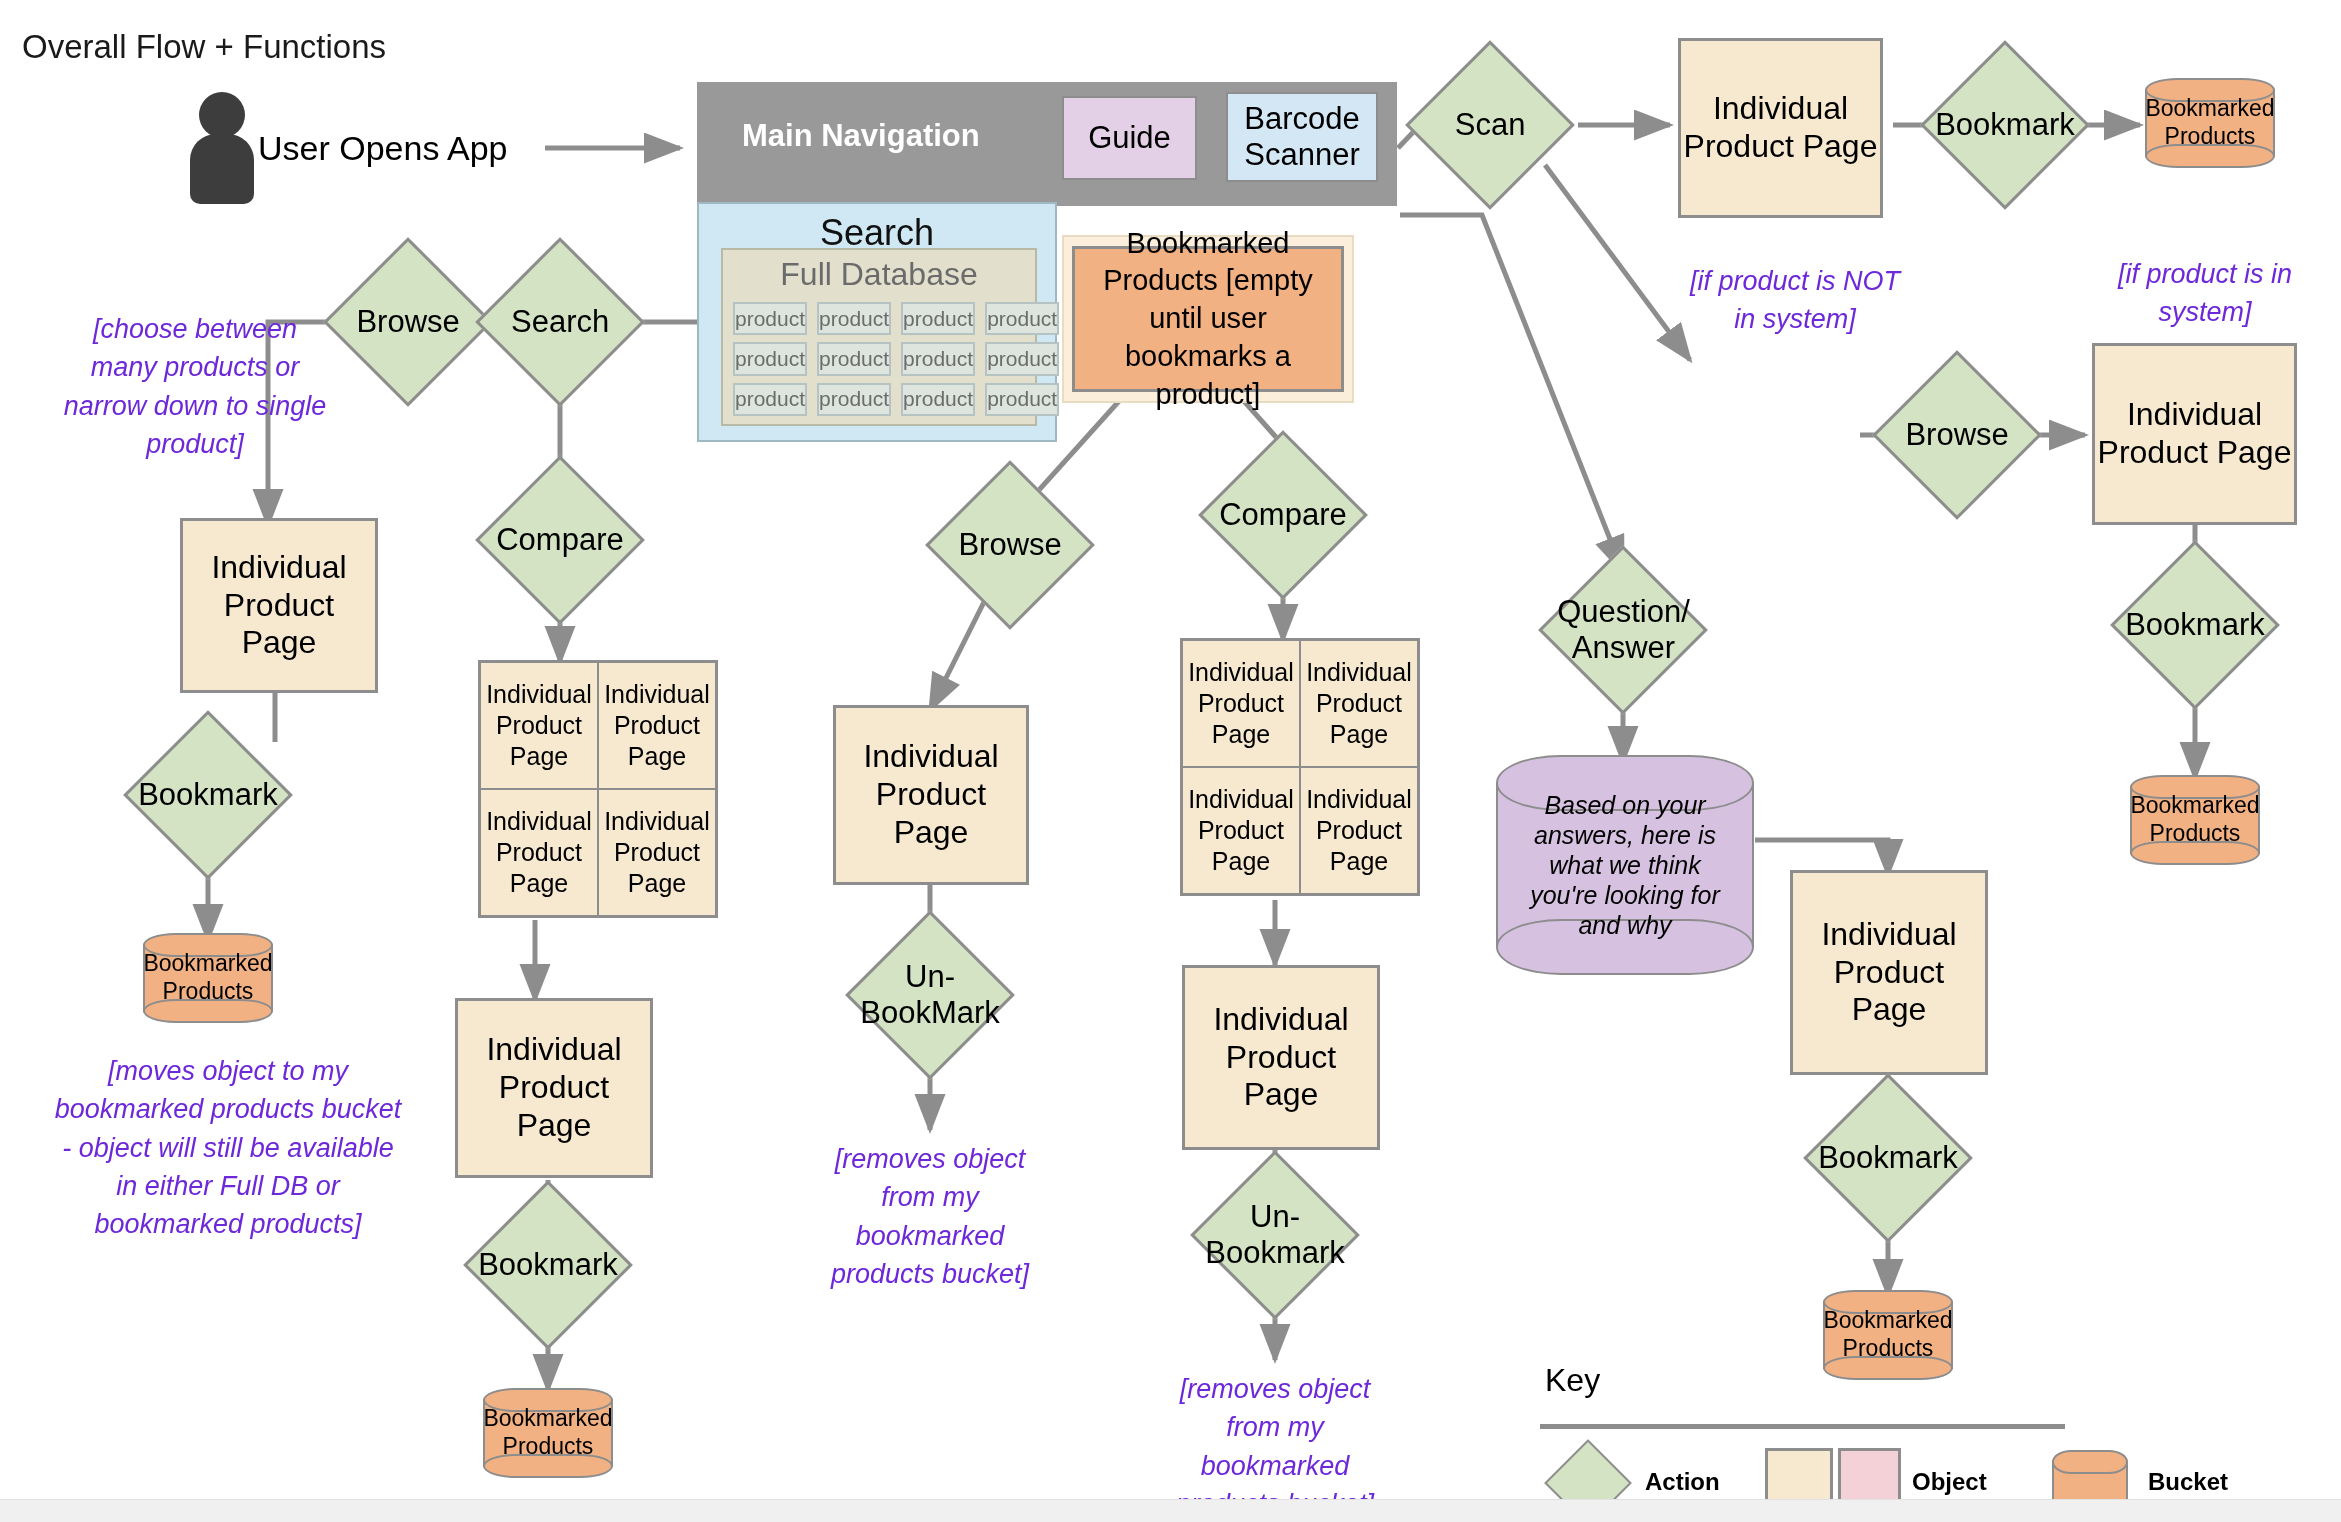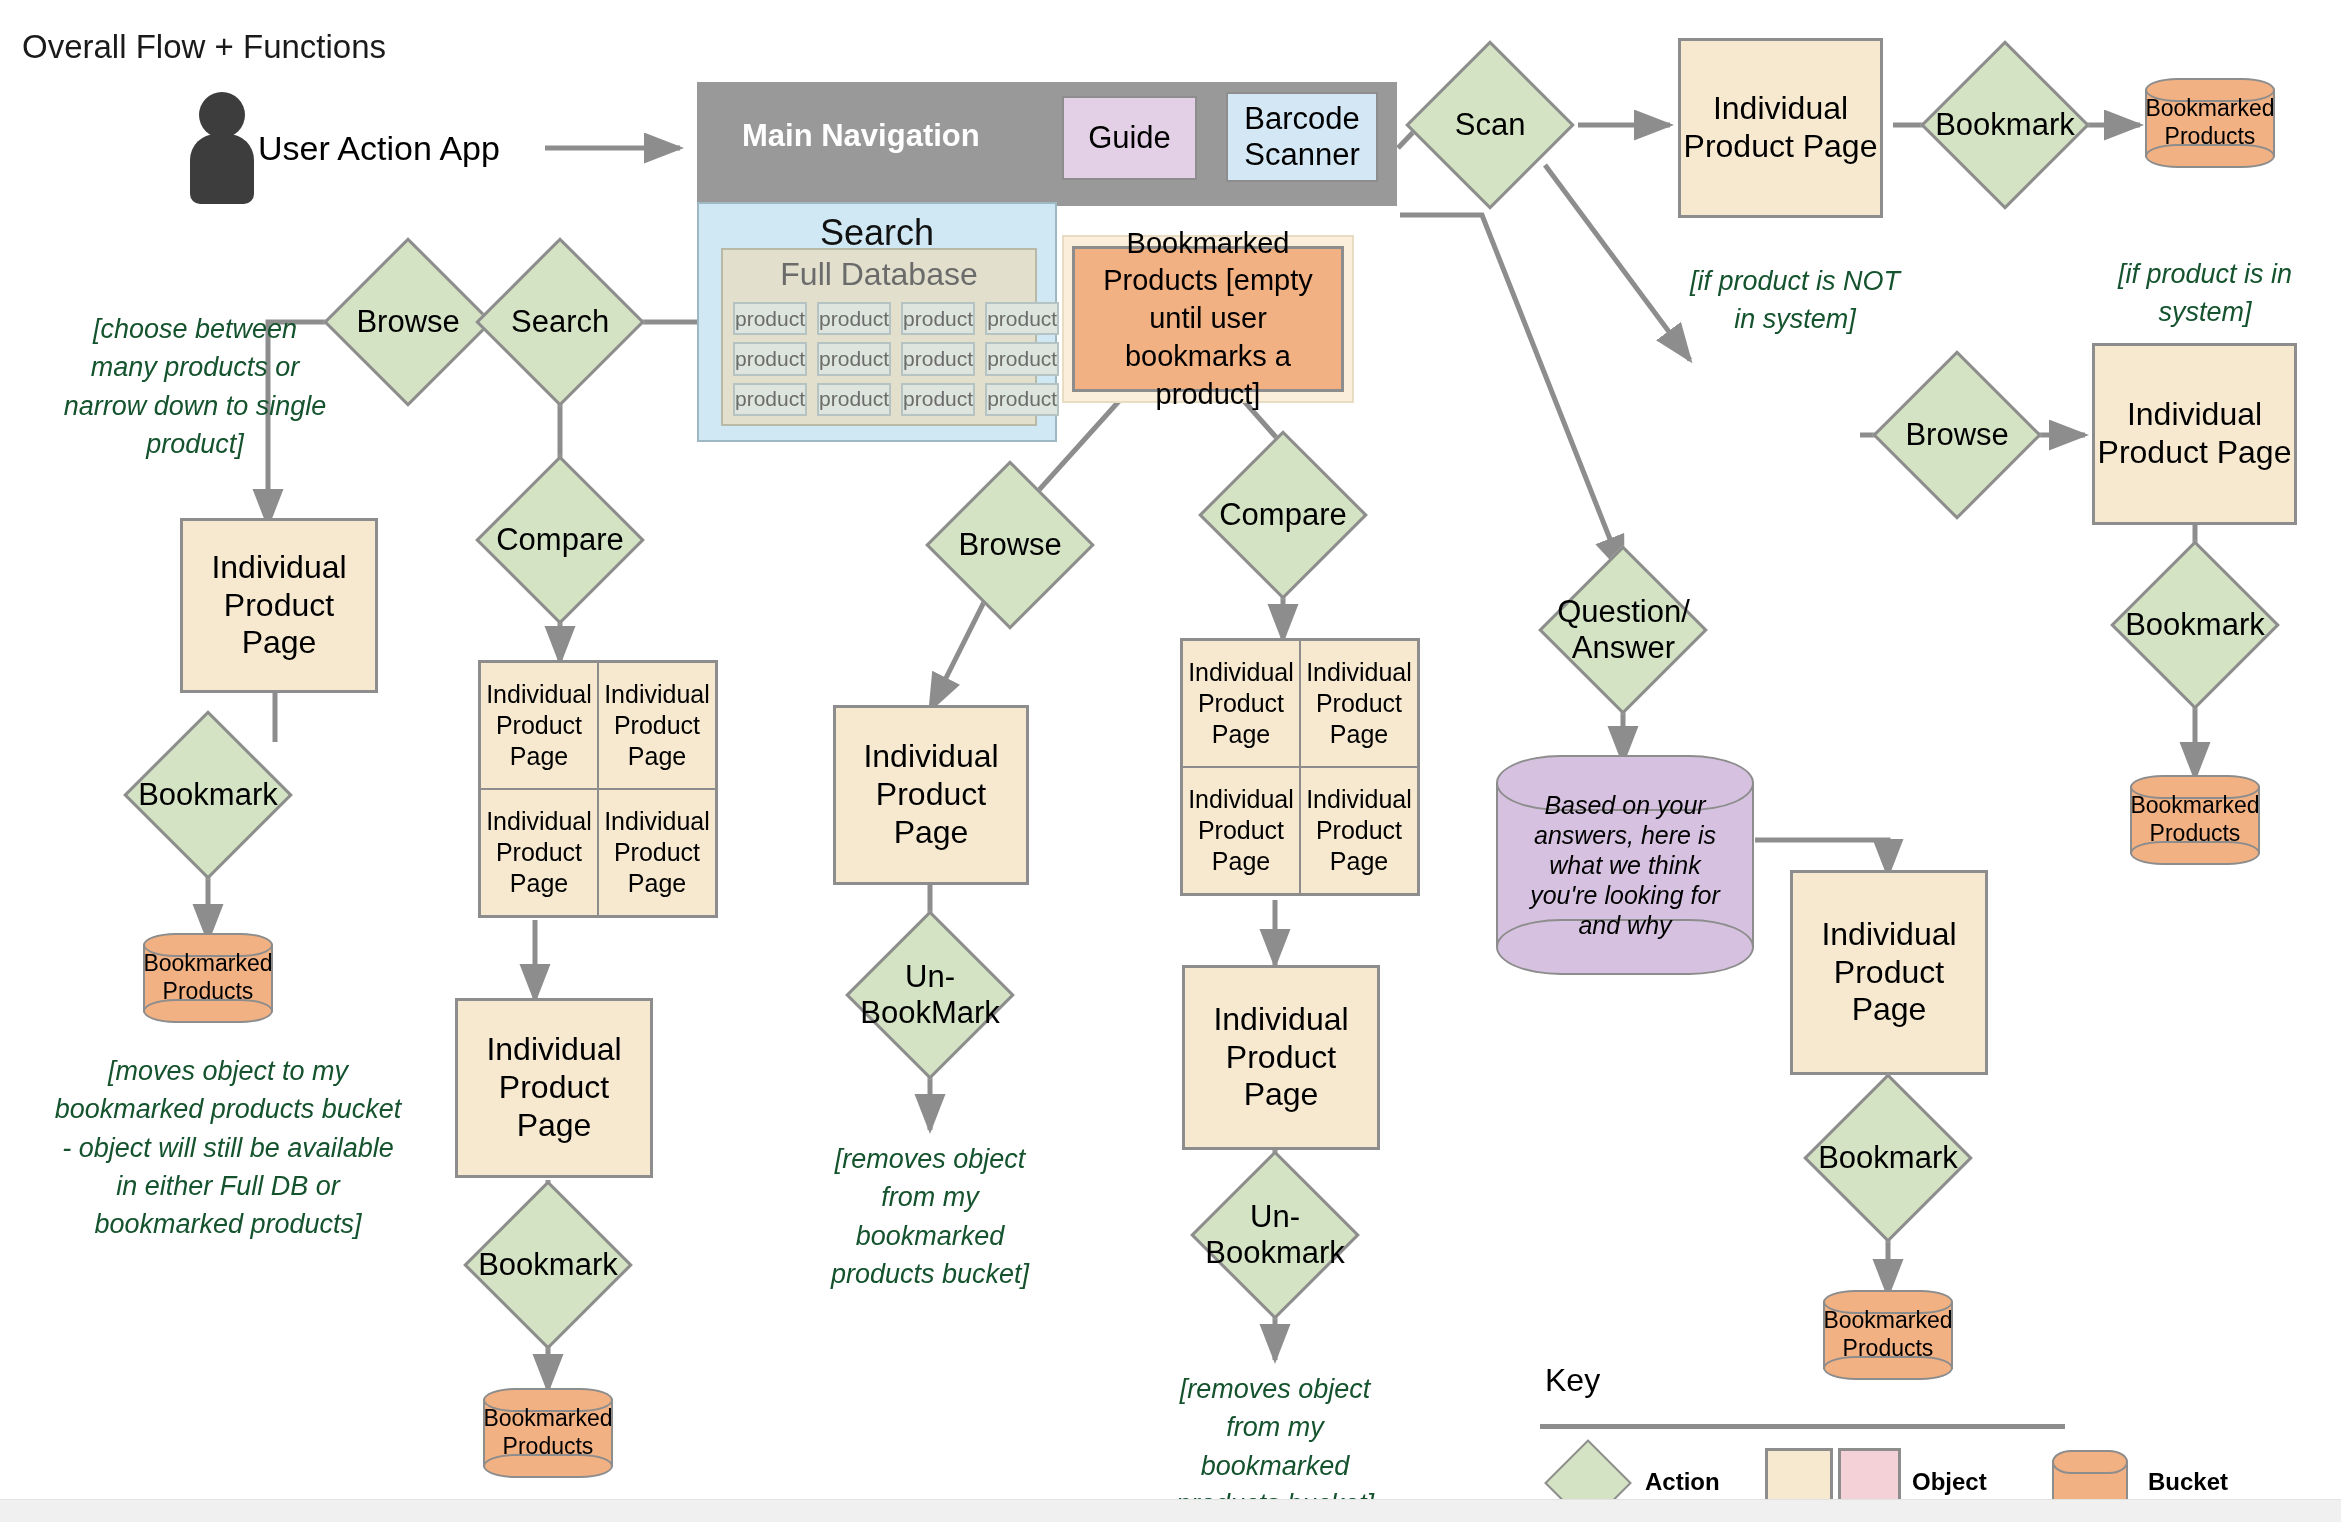--- a/index.html
+++ b/index.html
@@ -21,21 +21,21 @@
   .bucket{position:absolute;box-sizing:border-box;}
   .bucket .body{position:absolute;left:0;right:0;top:11px;bottom:11px;background:#f2b183;border-left:2px solid #8d8d8d;border-right:2px solid #8d8d8d;}
   .bucket .top{position:absolute;left:0;right:0;top:0;height:24px;background:#f2b183;border:2px solid #8d8d8d;border-radius:50%/100%;box-sizing:border-box;}
   .bucket .bot{position:absolute;left:0;right:0;bottom:0;height:24px;background:#f2b183;border:2px solid #8d8d8d;border-radius:50%/100%;box-sizing:border-box;}
   .bucket .lbl{position:absolute;left:0;right:0;top:50%;transform:translateY(-50%);text-align:center;font-size:23px;line-height:1.2;z-index:3;}
 
   .bucket.purple .body,.bucket.purple .top,.bucket.purple .bot{background:#d6c2e0;}
   .bucket.purple .lbl{font-style:italic;font-size:25px;line-height:1.2;}
 
   
-  .note{position:absolute;font-style:italic;font-size:27px;line-height:1.42;text-align:center;color:#14532d;}
+  .note{position:absolute;font-style:italic;font-size:27px;line-height:1.42;text-align:center;color:#6d28d9;}
 
   
   .title{position:absolute;font-size:33px;color:#1a1a1a;}
 
   
   .person{position:absolute;}
   .person .head{position:absolute;left:9px;top:0;width:46px;height:46px;border-radius:50%;background:#3d3d3d;}
   .person .body{position:absolute;left:0;top:42px;width:64px;height:70px;border-radius:26px 26px 10px 10px;background:#3d3d3d;}
 
   
@@ -151,21 +151,21 @@
       <line x1="1888" y1="1218" x2="1888" y2="1295" marker-end="url(#ah)"></line>
     </g>
   </svg>
 
   <div class="title" style="left:22px;top:28px;">Overall Flow + Functions</div>
 
   <div class="person" style="left:190px;top:92px;width:64px;height:115px;">
     <div class="head"></div>
       <div class="body"></div>
   </div>
-  <div class="node" style="left:258px;top:125px;width:280px;height:46px;font-size:34px;justify-content:flex-start;">User Action App</div>
+  <div class="node" style="left:258px;top:125px;width:280px;height:46px;font-size:34px;justify-content:flex-start;">User Opens App</div>
 
   <div class="navbar" style="left:697px;top:82px;width:700px;height:124px;">
     <div class="navtitle" style="left:45px;top:36px;">Main Navigation</div>
   </div>
   <div class="chip guide" style="left:1062px;top:96px;width:135px;height:84px;">Guide</div>
   <div class="chip scanner" style="left:1226px;top:92px;width:152px;height:90px;">Barcode Scanner</div>
 
   <div class="searchpanel" style="left:697px;top:202px;width:360px;height:240px;">
     <div class="sp-title">Search</div>
     <div class="dbbox" style="left:22px;top:44px;width:316px;height:178px;">

